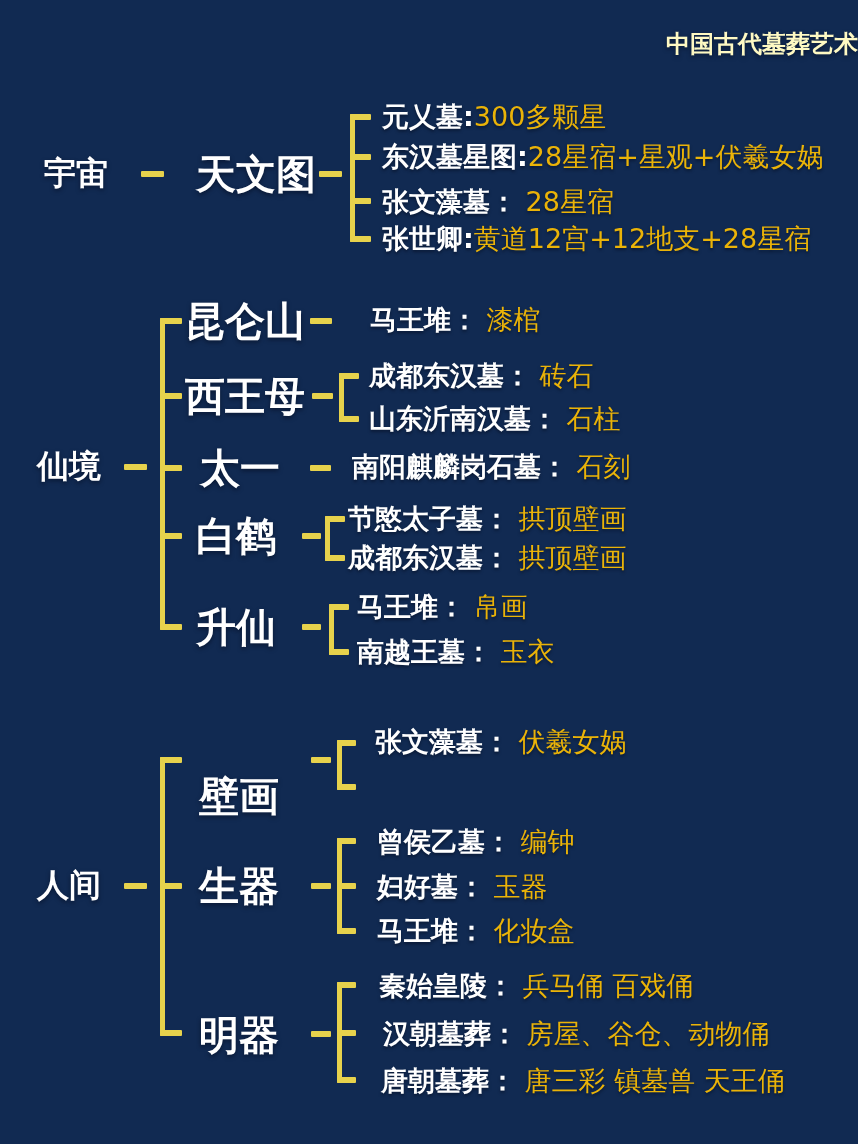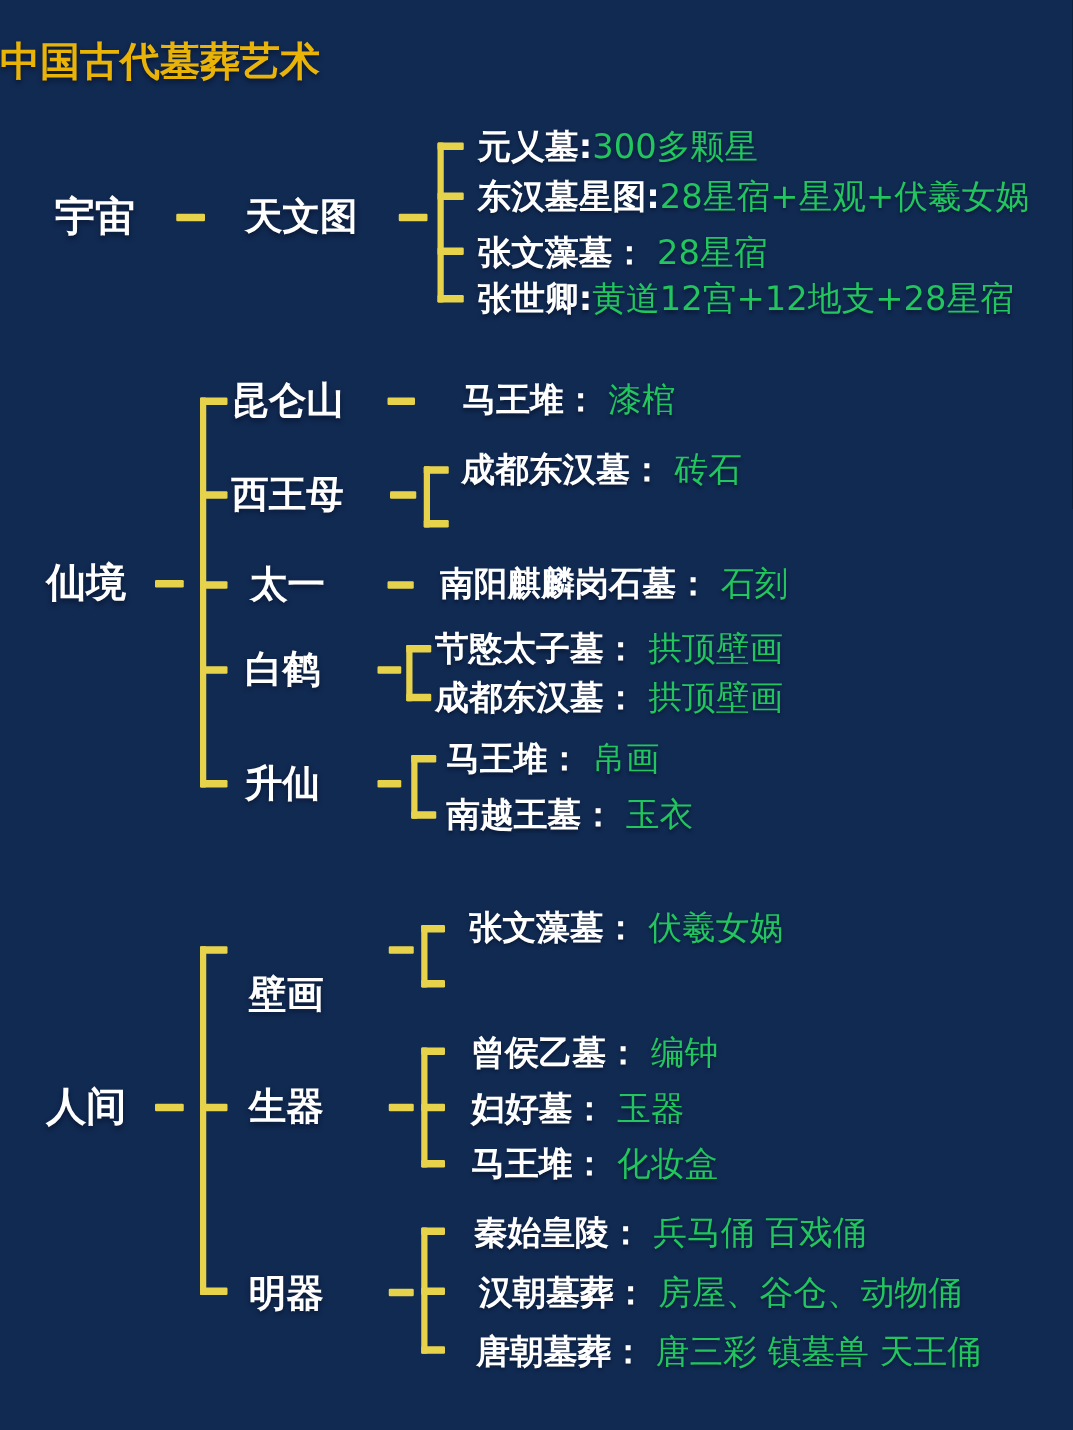--- a/index.html
+++ b/index.html
@@ -2,41 +2,41 @@
 <html><head>
 <meta charset="utf-8">
 <style>
   html,body { margin:0; padding:0; background:#0b1c38; }
   .canvas {
     position:relative; width:858px; height:1144px; margin:0 auto;
     background:#112A52; overflow:hidden;
     font-family:"DejaVu Sans", sans-serif;
   }
   .title {
-    position:absolute; left:0; right:0; top:28px; text-align:left;
-    font-size:32px; font-weight:bold; color:#eab308;
+    position:absolute; left:0; right:0; top:28px; text-align:right;
+    font-size:24px; font-weight:bold; color:#fef9c3;
     text-shadow:0 2px 4px rgba(3,10,26,.55);
   }
   .lv1 {
     position:absolute; transform:translateY(-50%);
     font-size:32px; font-weight:bold; color:#FFFFFF;
     text-shadow:0 2px 4px rgba(3,10,26,.55); white-space:pre;
   }
   .lv2 {
     position:absolute; transform:translateY(-50%);
-    font-size:30px; font-weight:bold; color:#FFFFFF;
+    font-size:40px; font-weight:bold; color:#FFFFFF;
     text-shadow:0 2px 4px rgba(3,10,26,.55); white-space:pre;
   }
   .leaf {
     position:absolute; transform:translateY(-50%);
     font-size:27px; color:#FFFFFF; white-space:pre;
     text-shadow:0 2px 3px rgba(3,10,26,.5);
   }
   .leaf .ln { font-weight:bold; color:#FFFFFF; }
-  .leaf .ld { font-weight:normal; color:#22c55e; }
+  .leaf .ld { font-weight:normal; color:#eab308; }
   .hline {
     position:absolute; height:6px; background:#E7D24C;
     transform:translateY(-50%); border-radius:1px;
   }
   .vline {
     position:absolute; width:5px; background:#E7D24C; border-radius:1px;
   }
 </style>
 </head>
 <body>
@@ -71,20 +71,21 @@
   <div class="lv2" style="left:185px;top:321px">昆仑山</div>
   <div class="hline" style="left:310px;top:321px;width:22px"></div>
   <div class="leaf" style="left:370px;top:320px"><span class="ln">马王堆：</span><span class="ld"> 漆棺</span></div>
 
   <div class="lv2" style="left:185px;top:396px">西王母</div>
   <div class="hline" style="left:312px;top:396px;width:21px"></div>
   <div class="vline" style="left:339px;top:373px;height:49px"></div>
   <div class="hline" style="left:339px;top:376px;width:20px"></div>
   <div class="hline" style="left:339px;top:419px;width:20px"></div>
   <div class="leaf" style="left:369px;top:376px"><span class="ln">成都东汉墓：</span><span class="ld"> 砖石</span></div>
+  <div class="leaf" style="left:369px;top:419px"><span class="ln">山东沂南汉墓：</span><span class="ld"> 石柱</span></div>
 
   <div class="lv2" style="left:200px;top:468px">太一</div>
   <div class="hline" style="left:310px;top:468px;width:21px"></div>
   <div class="leaf" style="left:352px;top:467px"><span class="ln">南阳麒麟岗石墓：</span><span class="ld"> 石刻</span></div>
 
   <div class="lv2" style="left:196px;top:536px">白鹤</div>
   <div class="hline" style="left:302px;top:536px;width:19px"></div>
   <div class="vline" style="left:325px;top:516px;height:45px"></div>
   <div class="hline" style="left:325px;top:519px;width:20px"></div>
   <div class="hline" style="left:325px;top:558px;width:20px"></div>

